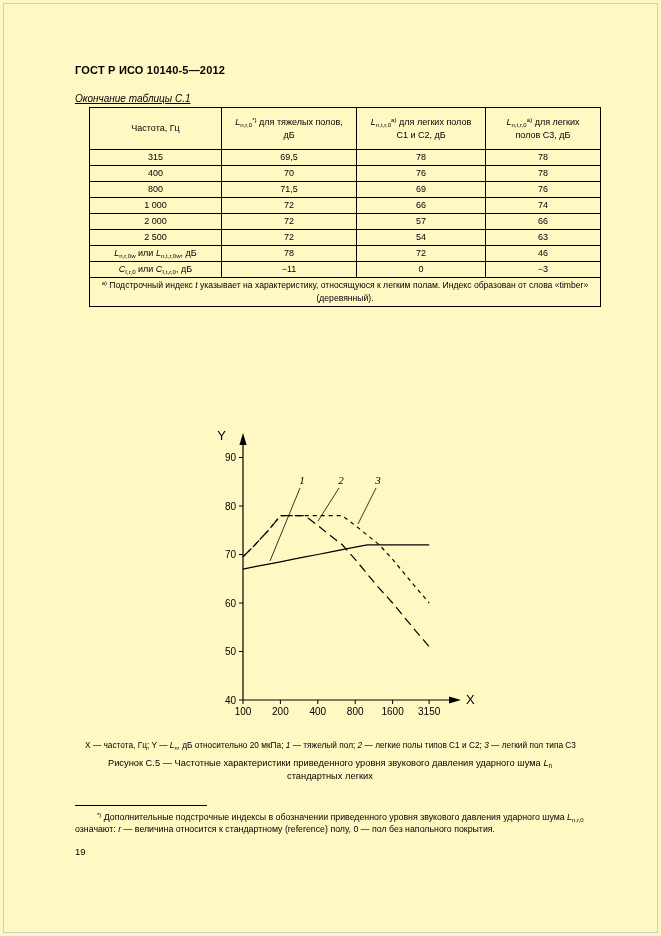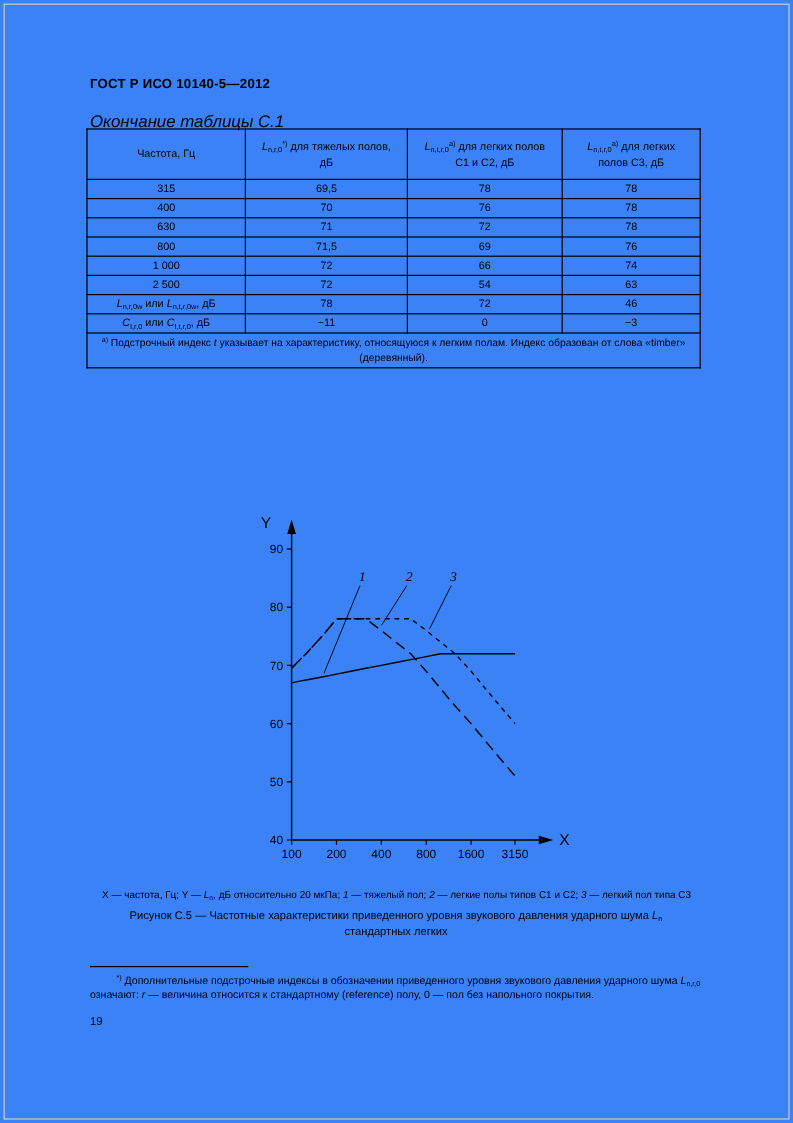--- a/index.html
+++ b/index.html
@@ -1,24 +1,24 @@
 <!DOCTYPE html>
 <html><head>
 <meta charset="utf-8">
 <style>
   * { margin:0; padding:0; box-sizing:border-box; }
   html,body { background:#e8e8e8; }
   body { font-family:"Liberation Sans", sans-serif; color:#000; }
-  .page { position:relative; width:661px; height:936px; background:#3b82f6; overflow:hidden; }
+  .page { position:relative; width:661px; height:936px; background:#fef9c3; overflow:hidden; }
   .frame { position:absolute; inset:3px; border:1px solid #cccccc; pointer-events:none; }
 
   .doc-header { position:absolute; left:75px; top:64px; font-weight:bold; font-size:11px; letter-spacing:0.2px; }
-  .table-caption { position:absolute; left:75px; top:93px; font-style:italic; font-size:14px; }
+  .table-caption { position:absolute; left:75px; top:93px; font-style:italic; font-size:10px;text-decoration:underline; }
 
-  table.main { position:absolute; left:72px; top:107px; width:511px; border-collapse:collapse; font-size:9px; table-layout:fixed; }
+  table.main { position:absolute; left:89px; top:107px; width:511px; border-collapse:collapse; font-size:9px; table-layout:fixed; }
   table.main th, table.main td { border:1px solid #000; text-align:center; vertical-align:middle; }
   table.main th { font-weight:normal; padding:3px 10px; height:42px; line-height:1.35; }
   table.main td { padding:1px 2px; height:16px; line-height:13px;margin-top:44px; }
   td.note-cell { text-align:left; padding:4px 8px 5px 8px; font-size:8.6px; line-height:1.35; height:auto; }
   sub, sup { font-size:0.68em; line-height:0; }
   sub { vertical-align:-0.3em; }
   sup { vertical-align:0.5em; }
 
   .chart-wrap { position:absolute; left:198px; top:420px; width:292px; height:318px; }
   .legend-line { position:absolute; left:70px; top:740px; width:521px; text-align:center; font-size:8.3px; }
@@ -60,36 +60,36 @@
           <td>78</td>
           <td>78</td>
         </tr>
         <tr>
           <td>400</td>
           <td>70</td>
           <td>76</td>
           <td>78</td>
         </tr>
         <tr>
-          <td>630</td>
-          <td>71</td>
-          <td>72</td>
-          <td>78</td>
-        </tr>
-        <tr>
           <td>800</td>
           <td>71,5</td>
           <td>69</td>
           <td>76</td>
         </tr>
         <tr>
           <td>1 000</td>
           <td>72</td>
           <td>66</td>
           <td>74</td>
+        </tr>
+        <tr>
+          <td>2 000</td>
+          <td>72</td>
+          <td>57</td>
+          <td>66</td>
         </tr>
         <tr>
           <td>2 500</td>
           <td>72</td>
           <td>54</td>
           <td>63</td>
         </tr>
         <tr>
           <td><span style="font-style: italic;">L</span><sub>n,r,0w</sub><span> или </span><span style="font-style: italic;">L</span><sub>n,t,r,0w</sub><span>, дБ</span></td>
           <td>78</td>

